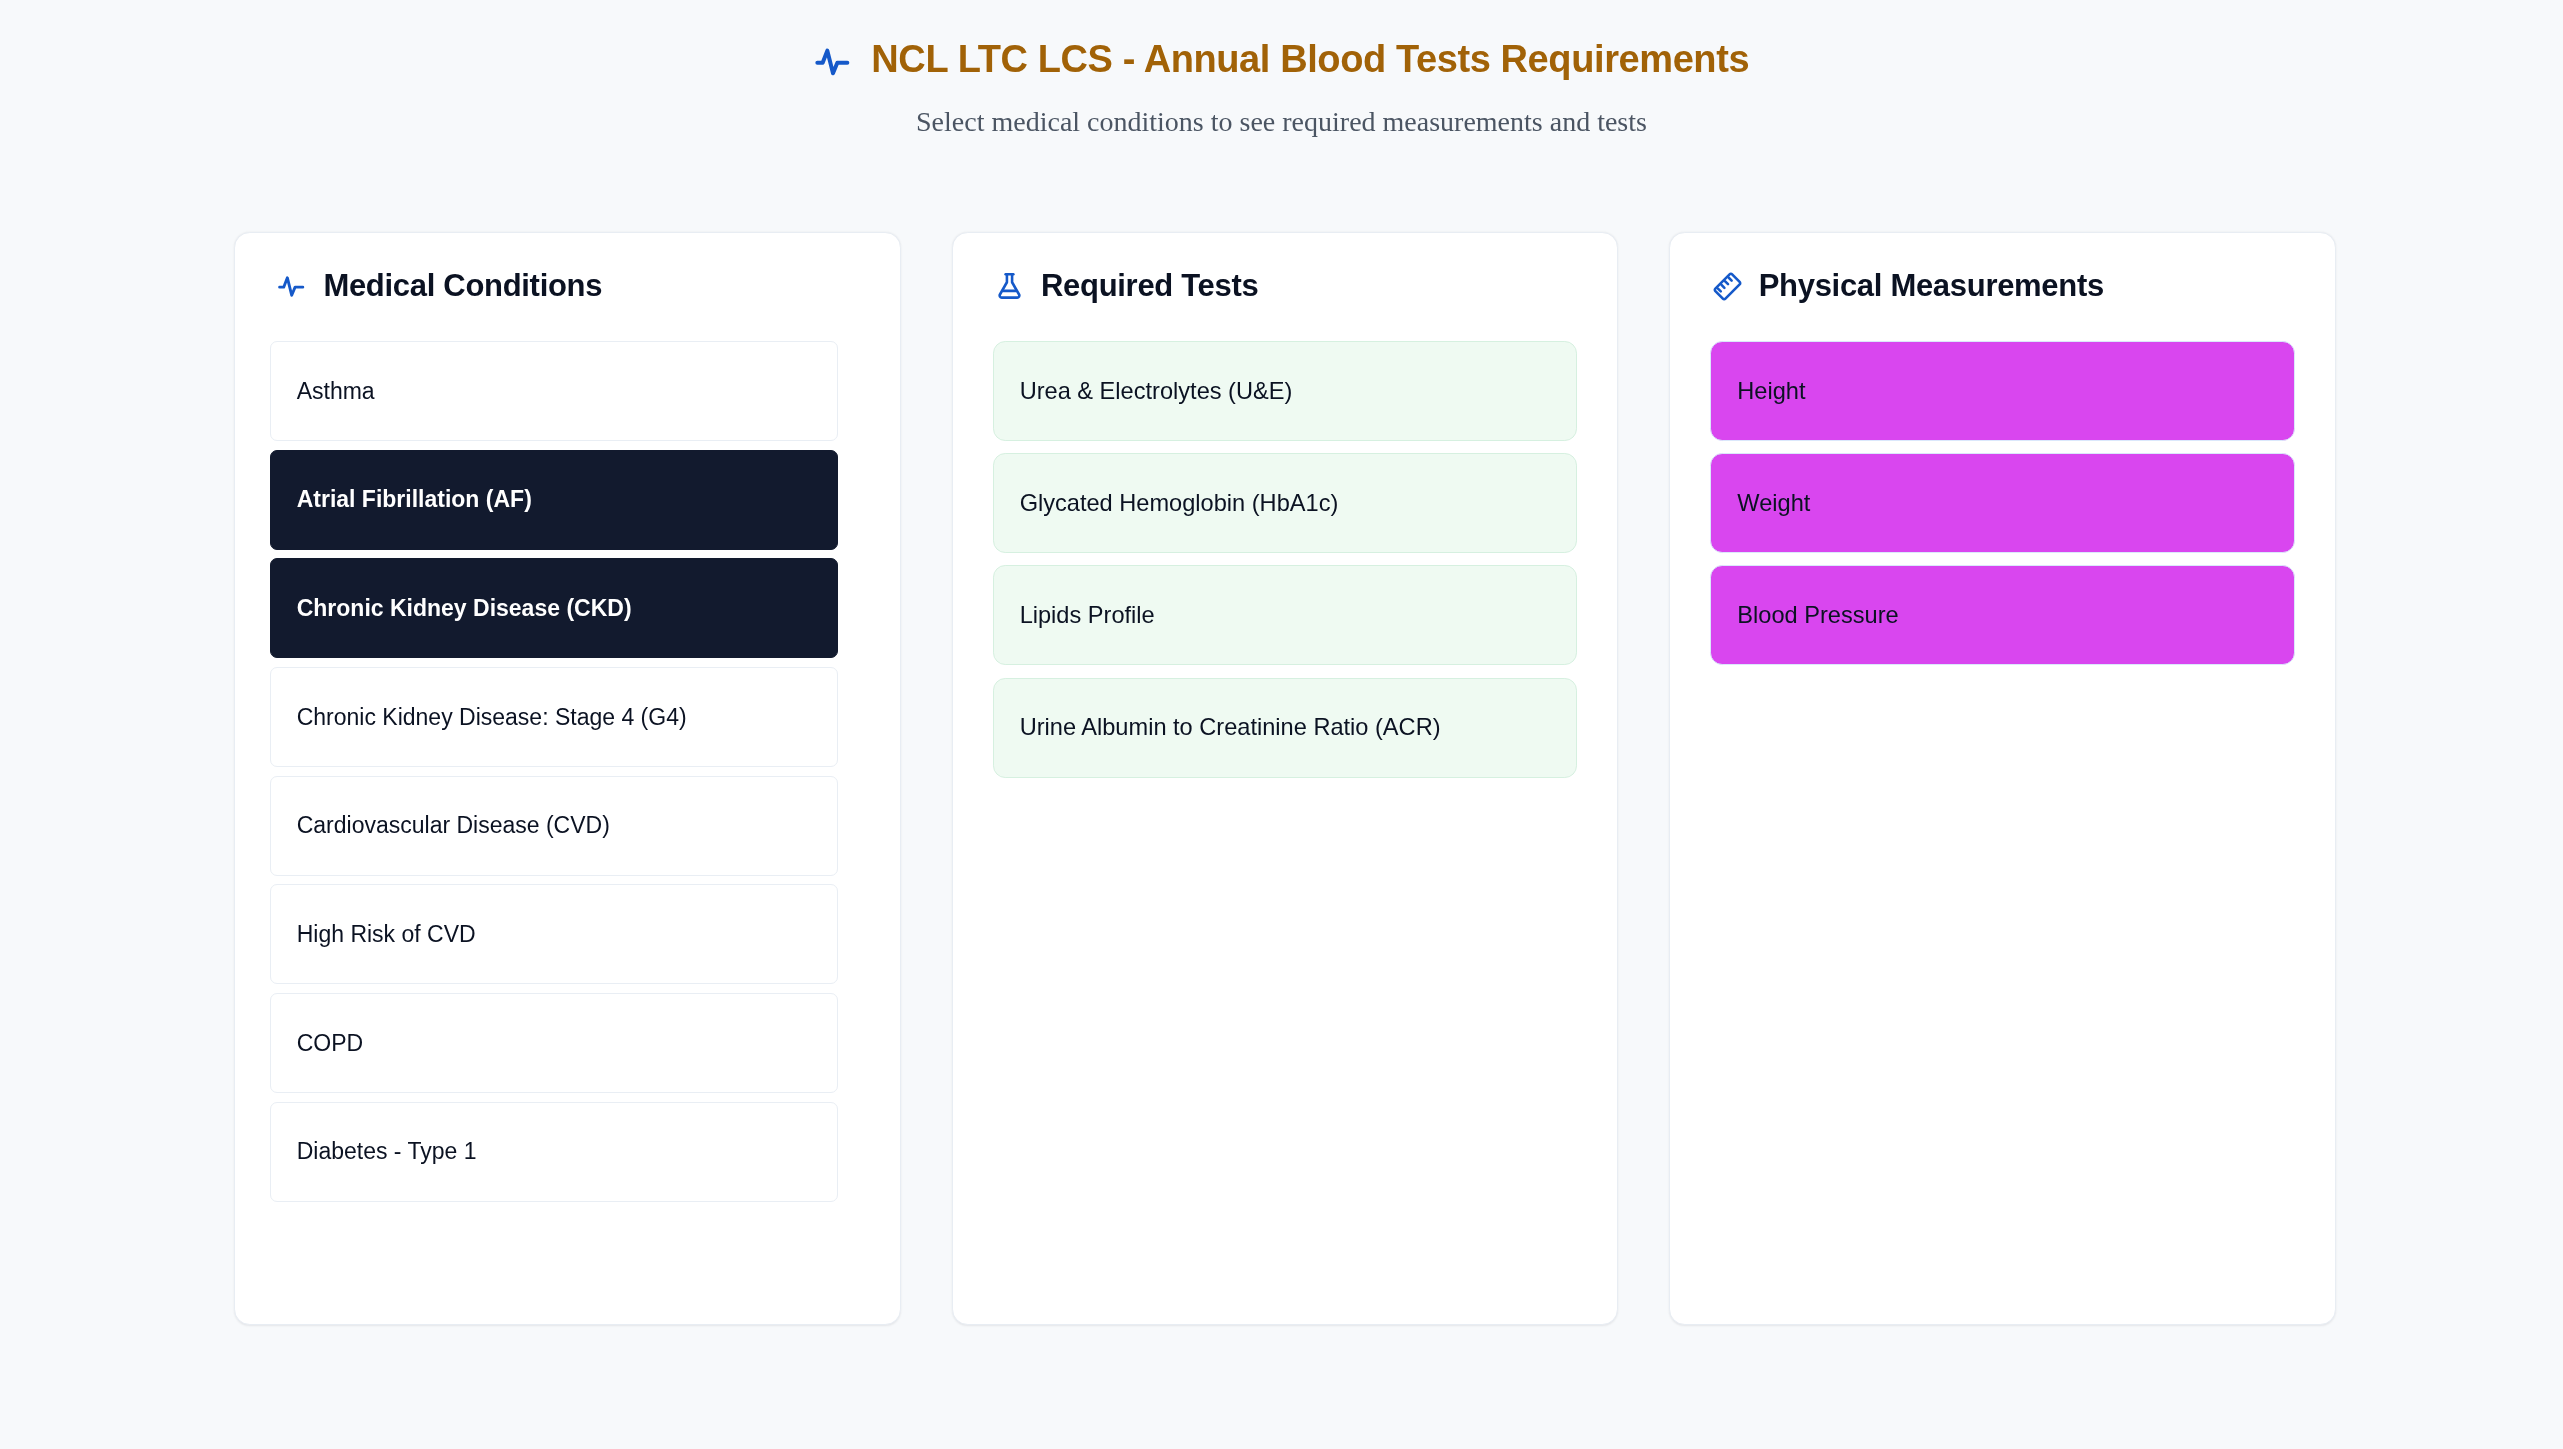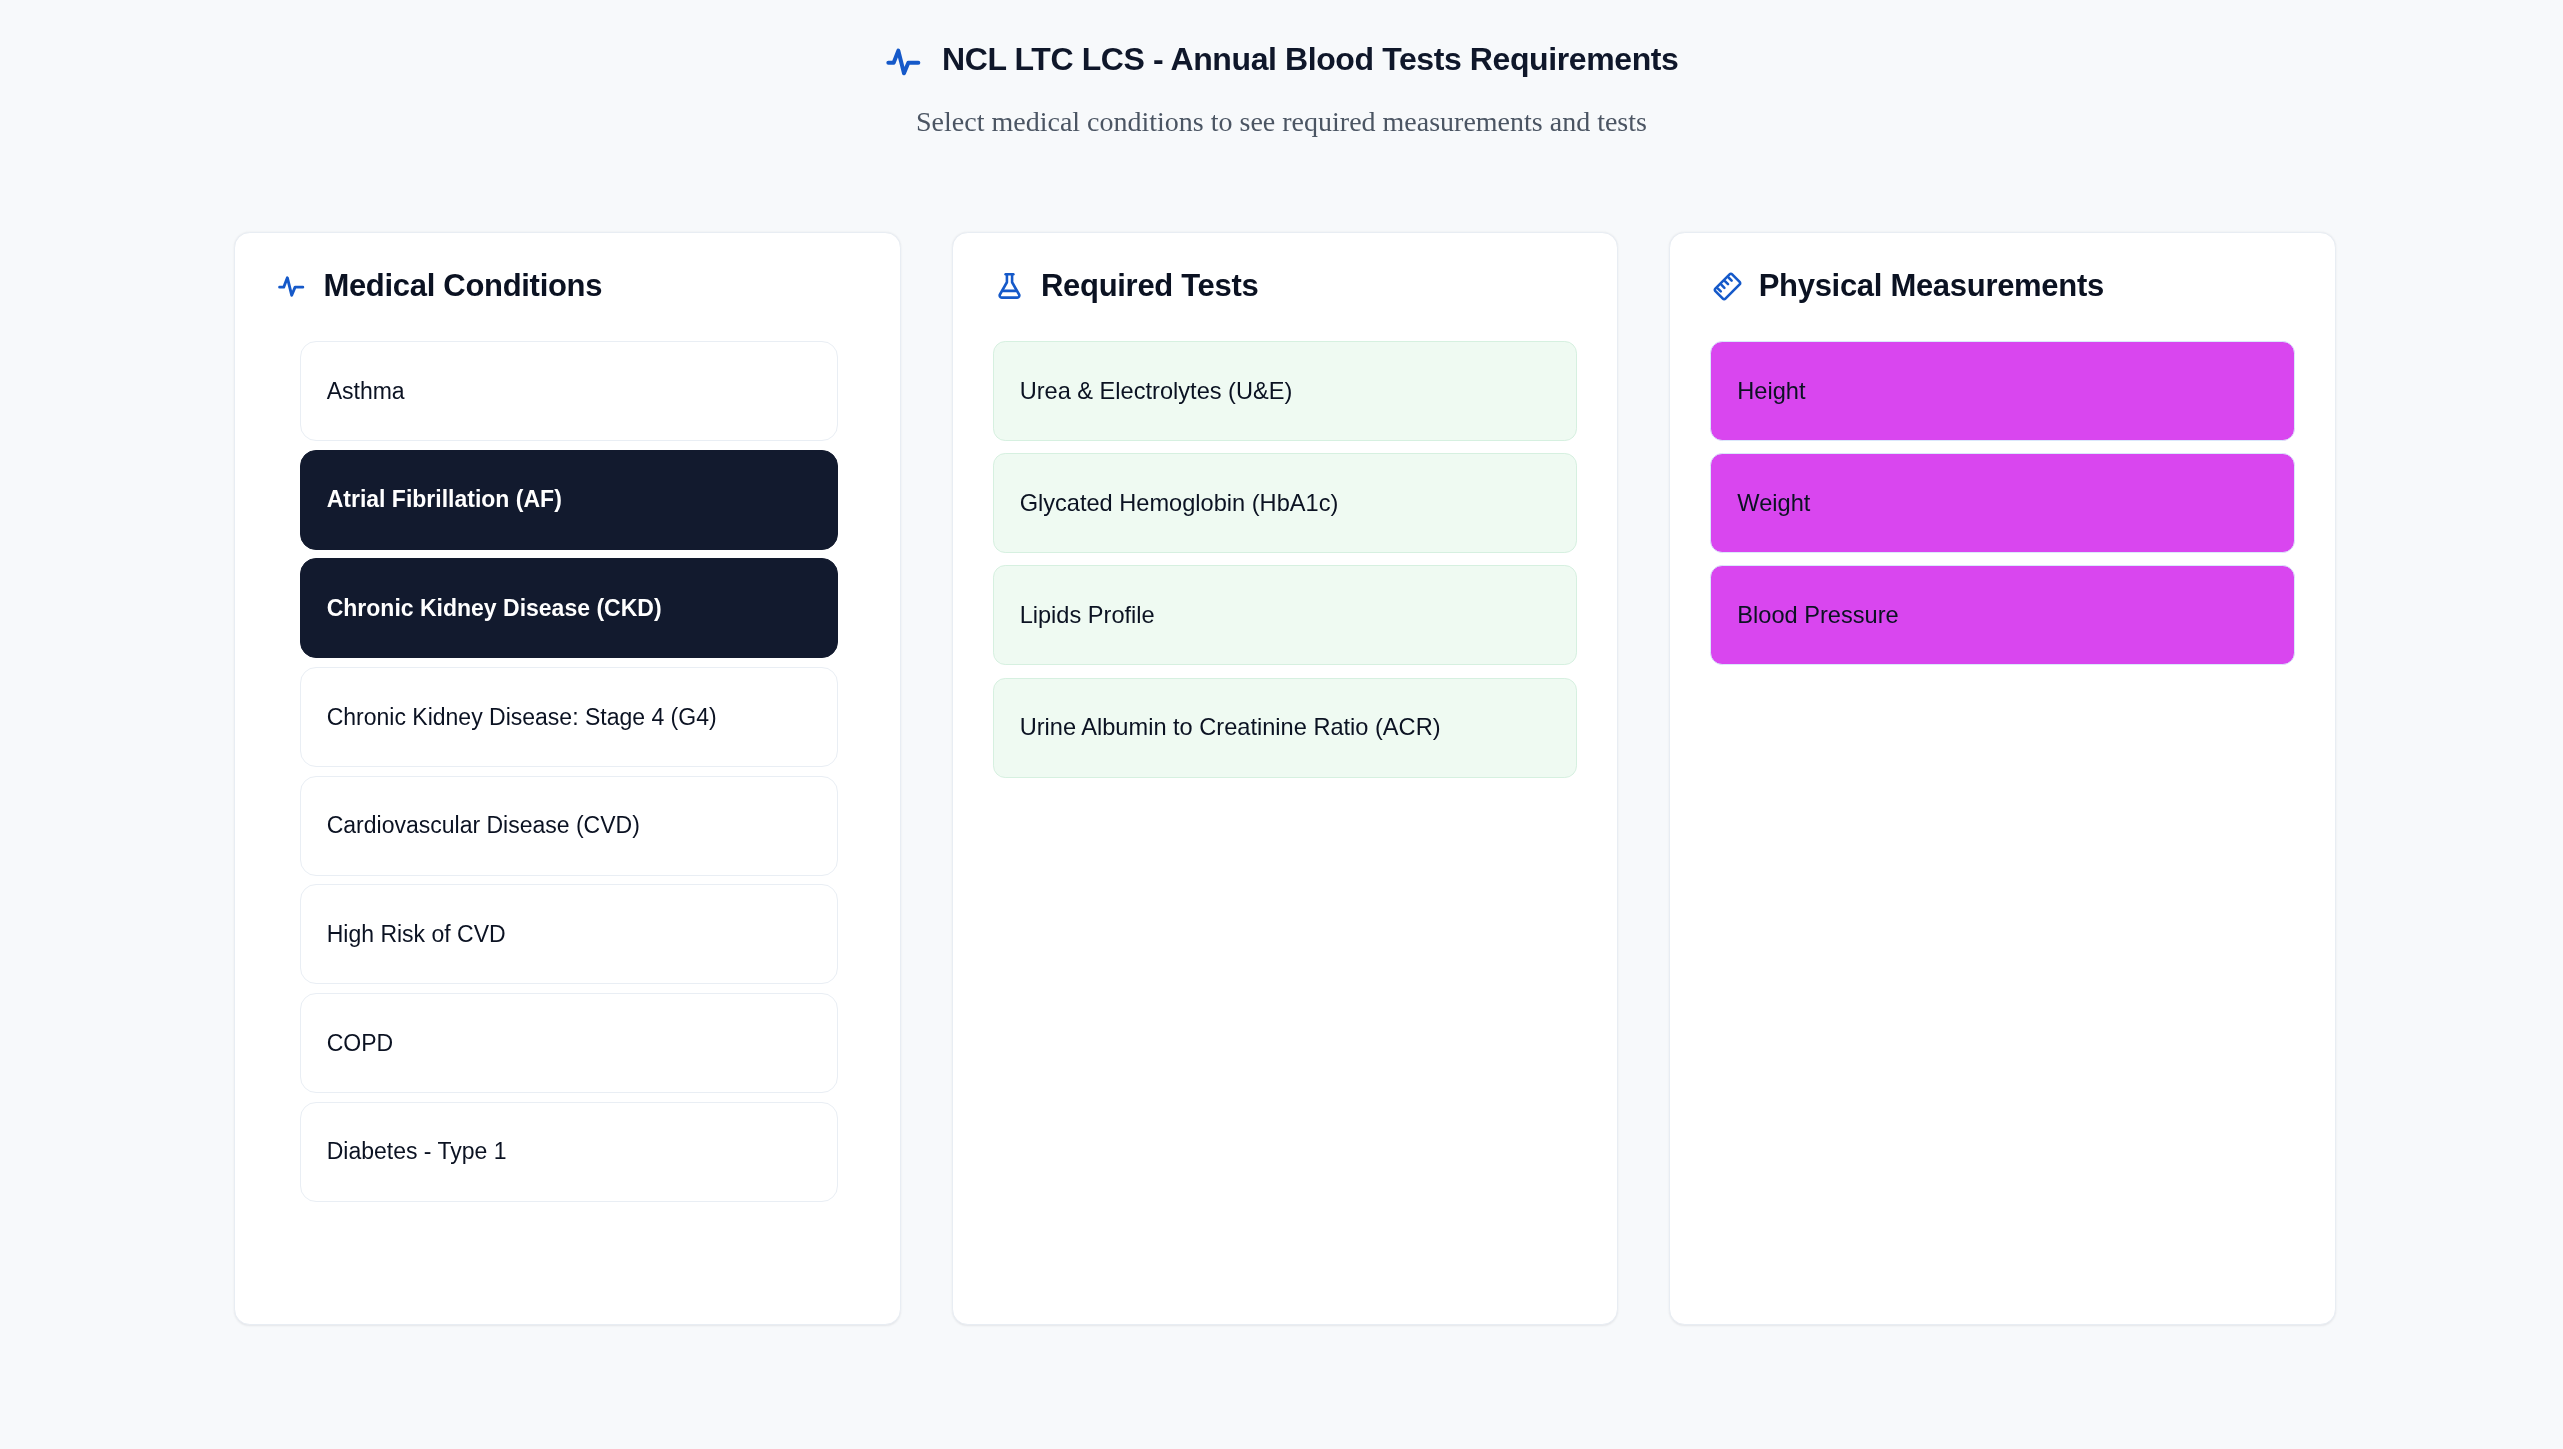--- a/index.html
+++ b/index.html
@@ -35,23 +35,23 @@
 
   .title-icon {
     display: block;
     width: 40px;
     height: 40px;
     flex: 0 0 auto;
     margin-top: 3.5px;
   }
 
   .app-title {
-    font-size: 32px;
+    font-size: 38px;
     font-weight: bold;
-    color: #0f172a;
+    color: #a16207;
     letter-spacing: -0.4px;
     line-height: 1.05;
     white-space: nowrap;
     text-align: right;
   }
 
   .app-subtitle {
     margin-top: 24.5px;
     font-size: 28px;
     color: #4b5563;
@@ -124,30 +124,29 @@
     display: flex;
     flex-direction: column;
     gap: 8.7px;
     width: 568px;
     margin-left: 1.7px;
   }
 
   .condition-item {
     height: 100px;
     border: 0.9px solid #e9eef4;
-    border-radius: 16px;
+    border-radius: 7px;
     background: #ffffff;
     display: flex;
     align-items: center;
     padding: 0 26px;
     font-size: 23px;
     color: #0b1222;
     cursor: pointer;
     flex: 0 0 auto;
-    margin-left: 30px;
   }
 
   .condition-item.selected {
     background: #121a2e;
     border-color: #121a2e;
     color: #ffffff;
     font-weight: bold;
   }
 
   

